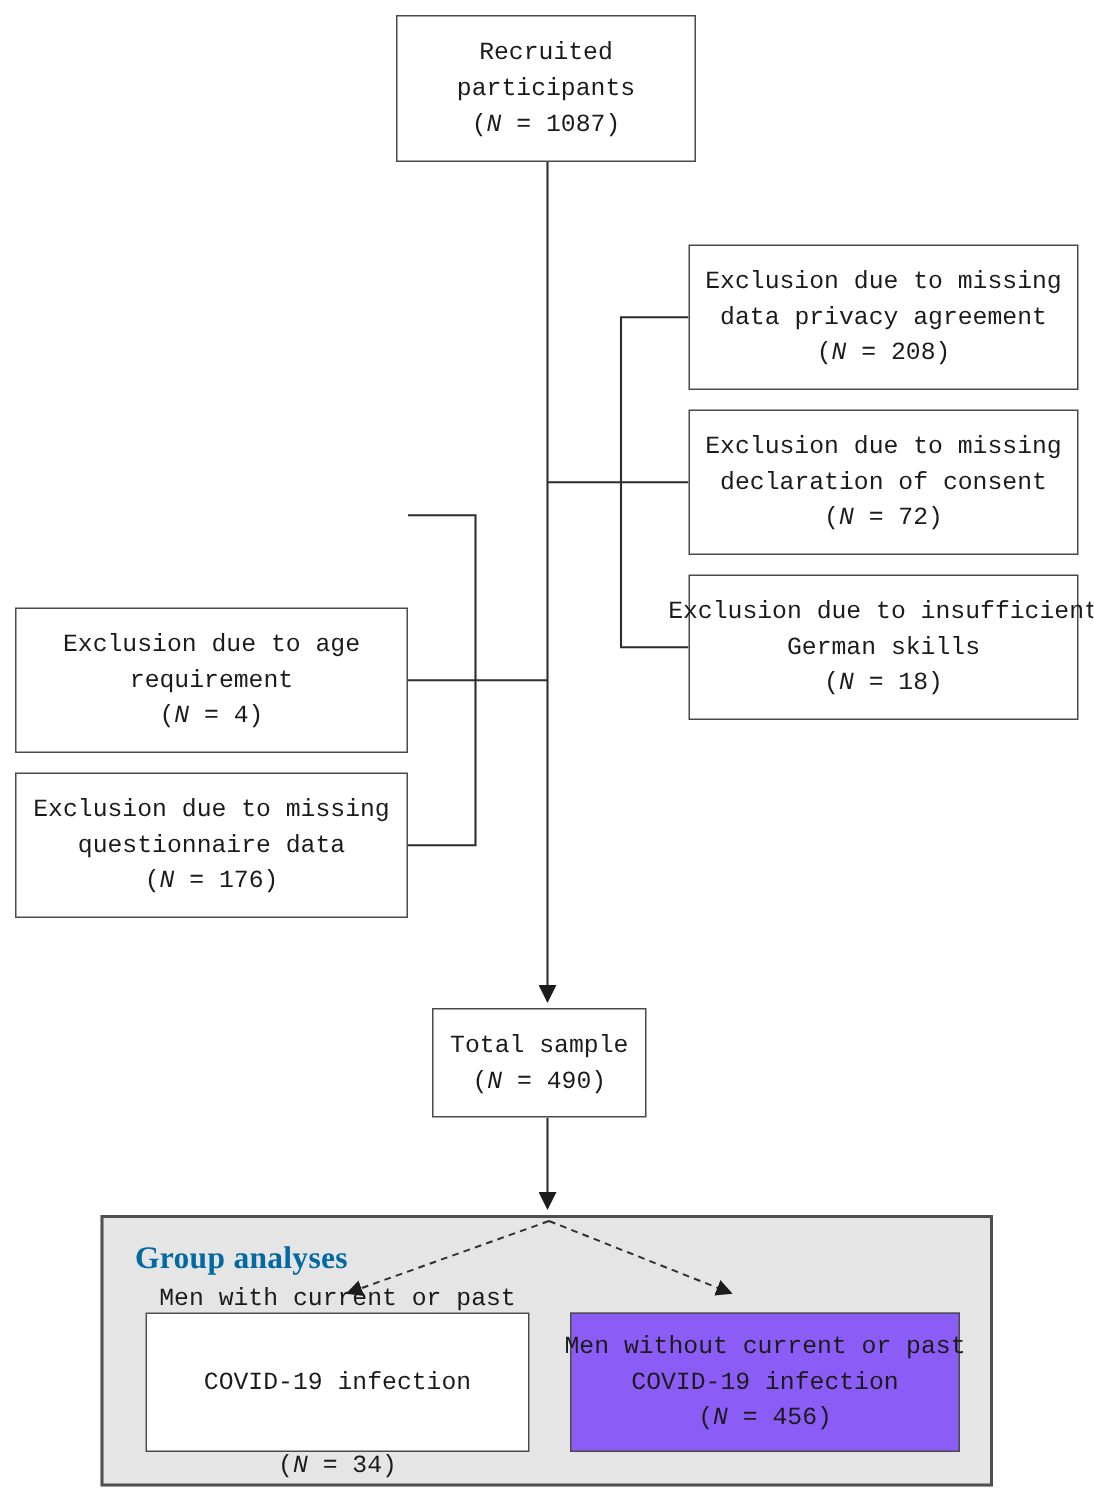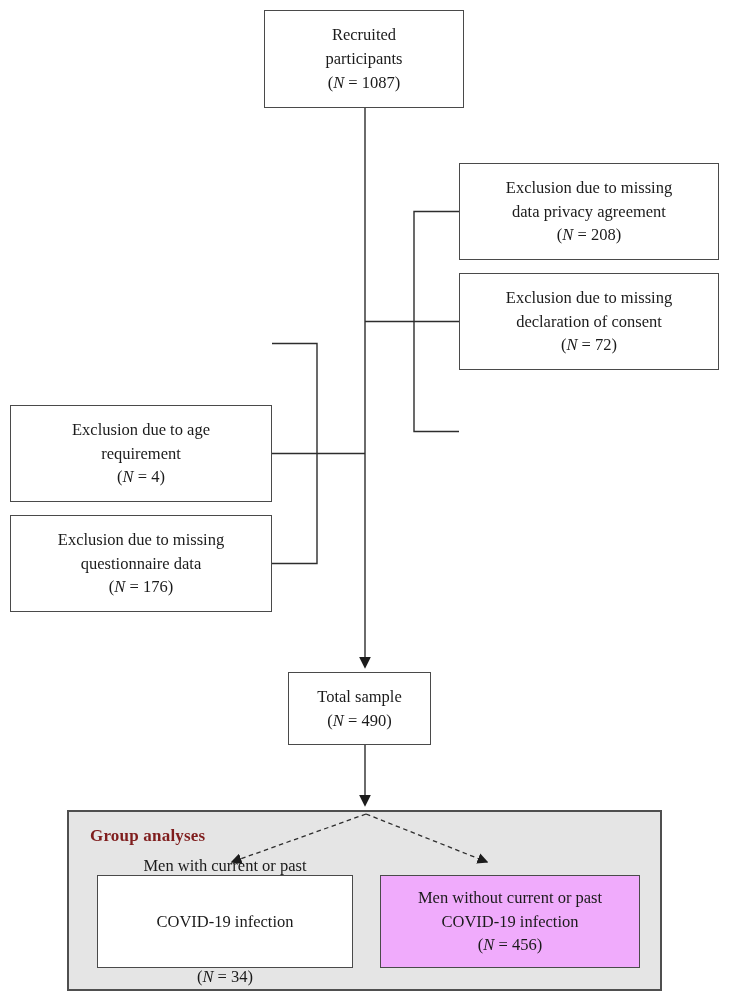--- a/index.html
+++ b/index.html
@@ -7,42 +7,43 @@
     position:relative;width:729px;height:1003px;background:#ffffff;
     font-family:"Liberation Serif","DejaVu Serif",serif;color:#1b1b1b;
     overflow:hidden;
   }
   #connectors{position:absolute;left:0;top:0;width:729px;height:1003px;pointer-events:none;}
   .box{
     position:absolute;background:#ffffff;border:1.4px solid #4a4a4a;
     display:flex;flex-direction:column;justify-content:center;align-items:center;
     text-align:center;font-size:16.5px;line-height:1.45;box-sizing:border-box;
     padding:18px 6px;
+    font-family:Liberation Mono, monospace;
   }
   .box .ln{display:block;white-space:nowrap;}
   .nline i{font-style:italic;}
   #panel{
     position:absolute;left:67px;top:810px;width:595px;height:181px;
     background:#e5e5e5;border:2px solid #4f4f4f;box-sizing:border-box;
   }
   #panel-title{
-    position:absolute;left:21px;top:14px;font-weight:bold;font-size:17px;
-    letter-spacing:.2px;color:#7f1d1d;
+    position:absolute;left:21px;top:14px;font-weight:bold;font-size:21px;
+    letter-spacing:.2px;color:#0369a1;
   }
   
   #b-recruited{left:264px;top:10px;width:200px;height:98px;}
   #b-privacy{left:459px;top:163px;width:260px;height:97px;}
   #b-consent{left:459px;top:273px;width:260px;height:97px;}
   #b-german{left:459px;top:383px;width:260px;height:97px;}
   #b-gender{left:10px;top:295px;width:262px;height:97px;}
   #b-age{left:10px;top:405px;width:262px;height:97px;}
   #b-quest{left:10px;top:515px;width:262px;height:97px;}
   #b-total{left:288px;top:672px;width:143px;height:73px;}
   #b-covid-yes{left:97px;top:875px;width:256px;height:93px;background:#ffffff;gap:32px;}
-  #b-covid-no{left:380px;top:875px;width:260px;height:93px;background:#f0abfc;}
+  #b-covid-no{left:380px;top:875px;width:260px;height:93px;background:#8b5cf6;}
 </style>
 </head>
 <body>
 
 <div id="stage">
 
   <div id="panel">
     <div id="panel-title">Group analyses</div>
   </div>
 
@@ -85,20 +86,25 @@
     <span class="ln">data privacy agreement</span>
     <span class="ln nline"><span>(</span><i>N</i><span> = 208)</span></span>
   </div>
 
   <div class="box" id="b-consent">
     <span class="ln">Exclusion due to missing</span>
     <span class="ln">declaration of consent</span>
     <span class="ln nline"><span>(</span><i>N</i><span> = 72)</span></span>
   </div>
 
+  <div class="box" id="b-german">
+    <span class="ln">Exclusion due to insufficient</span>
+    <span class="ln">German skills</span>
+    <span class="ln nline"><span>(</span><i>N</i><span> = 18)</span></span>
+  </div>
 
 
   <div class="box" id="b-age">
     <span class="ln">Exclusion due to age</span>
     <span class="ln">requirement</span>
     <span class="ln nline"><span>(</span><i>N</i><span> = 4)</span></span>
   </div>
 
   <div class="box" id="b-quest">
     <span class="ln">Exclusion due to missing</span>

